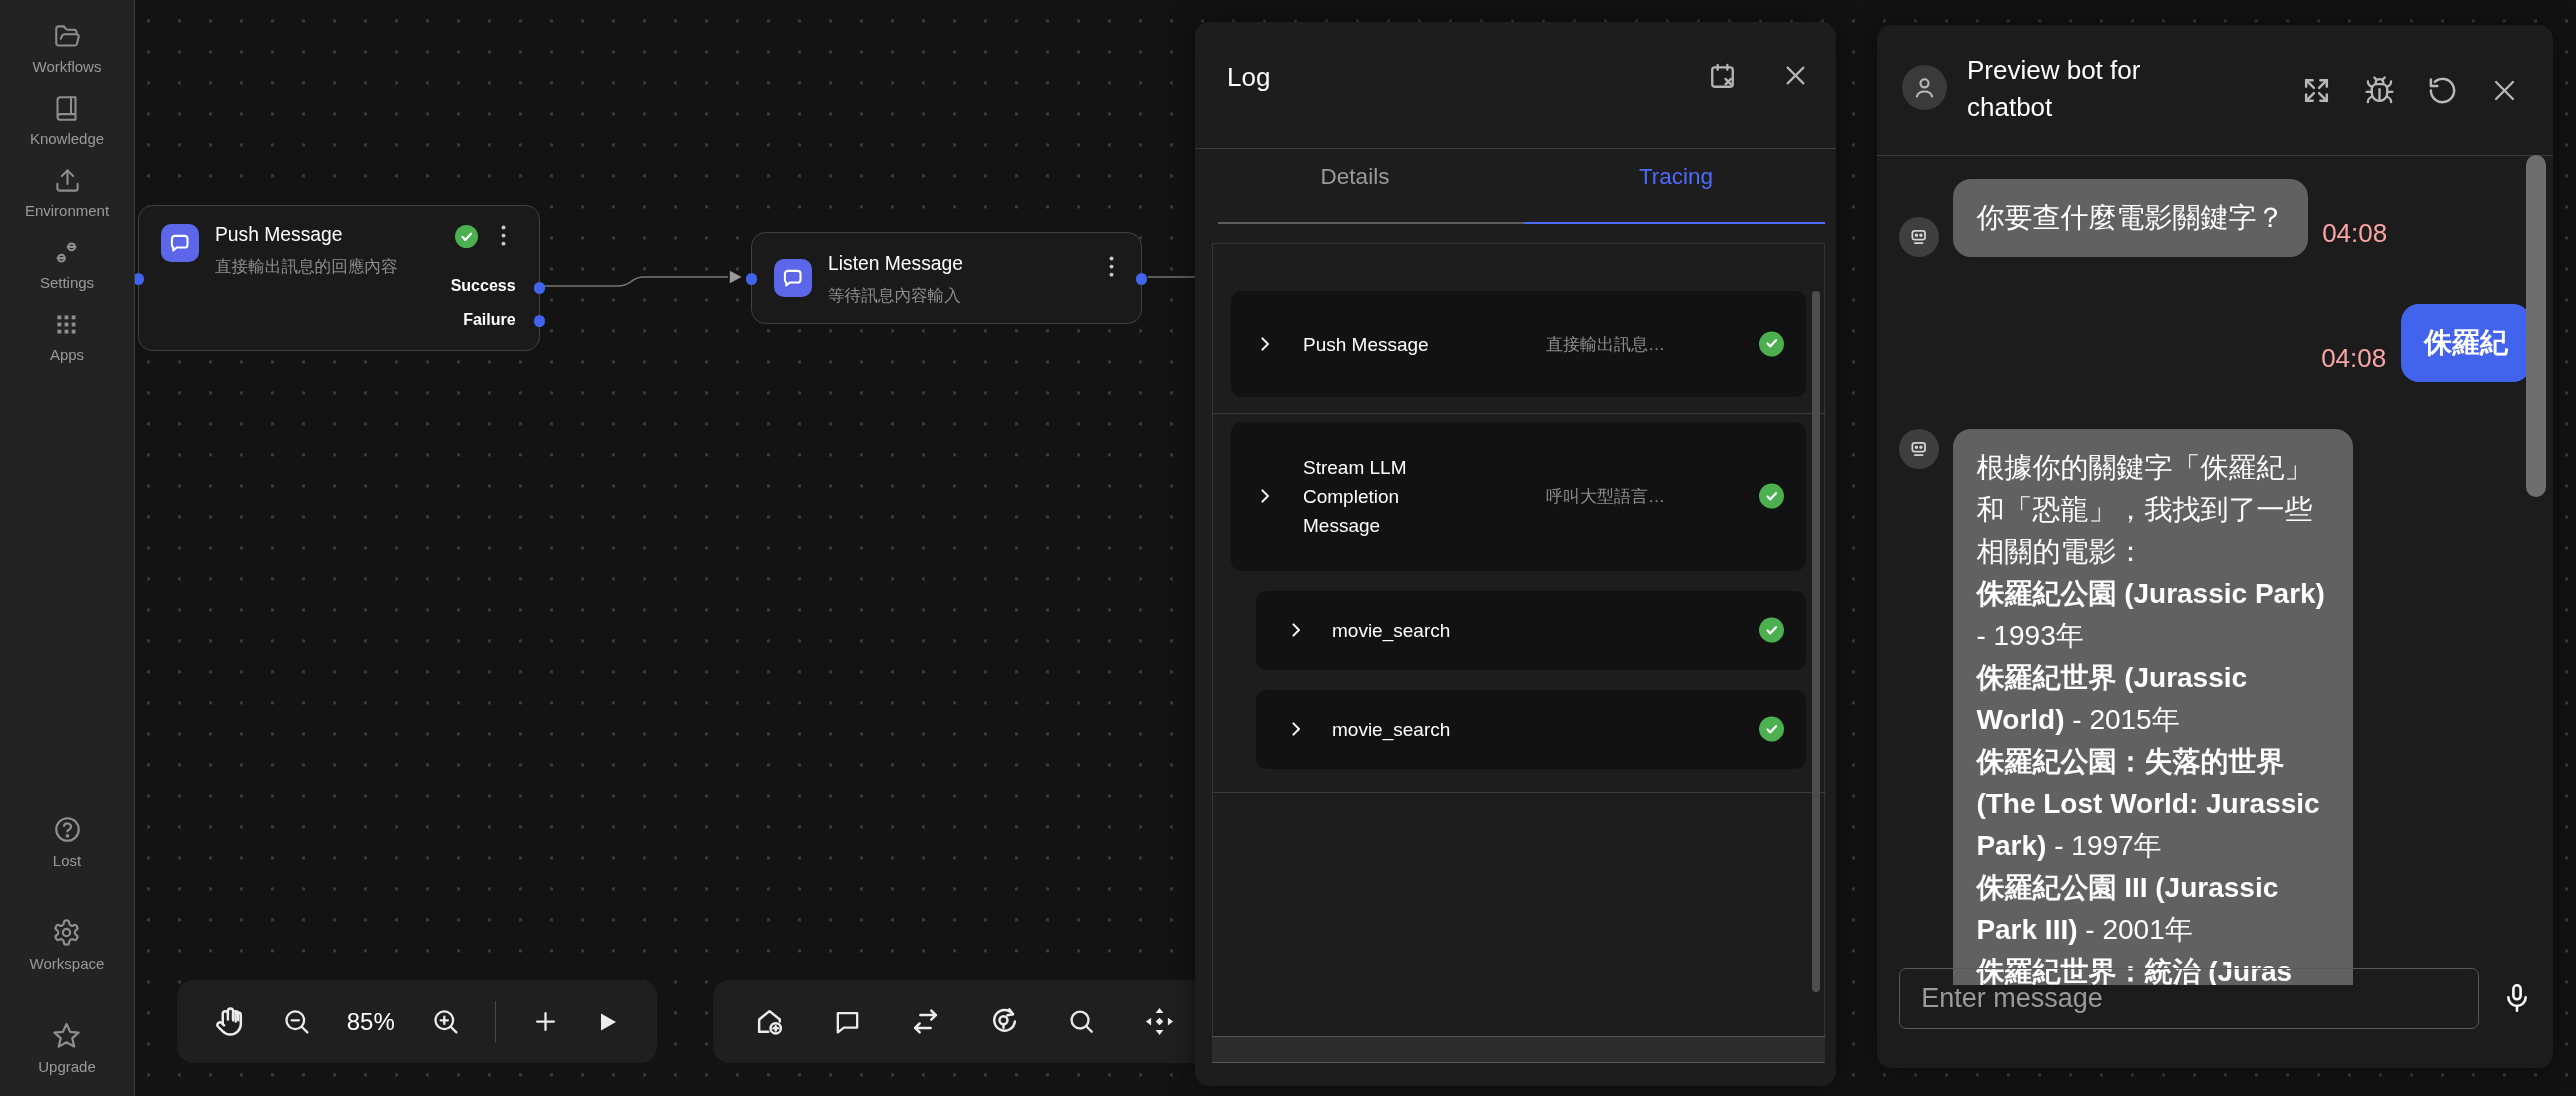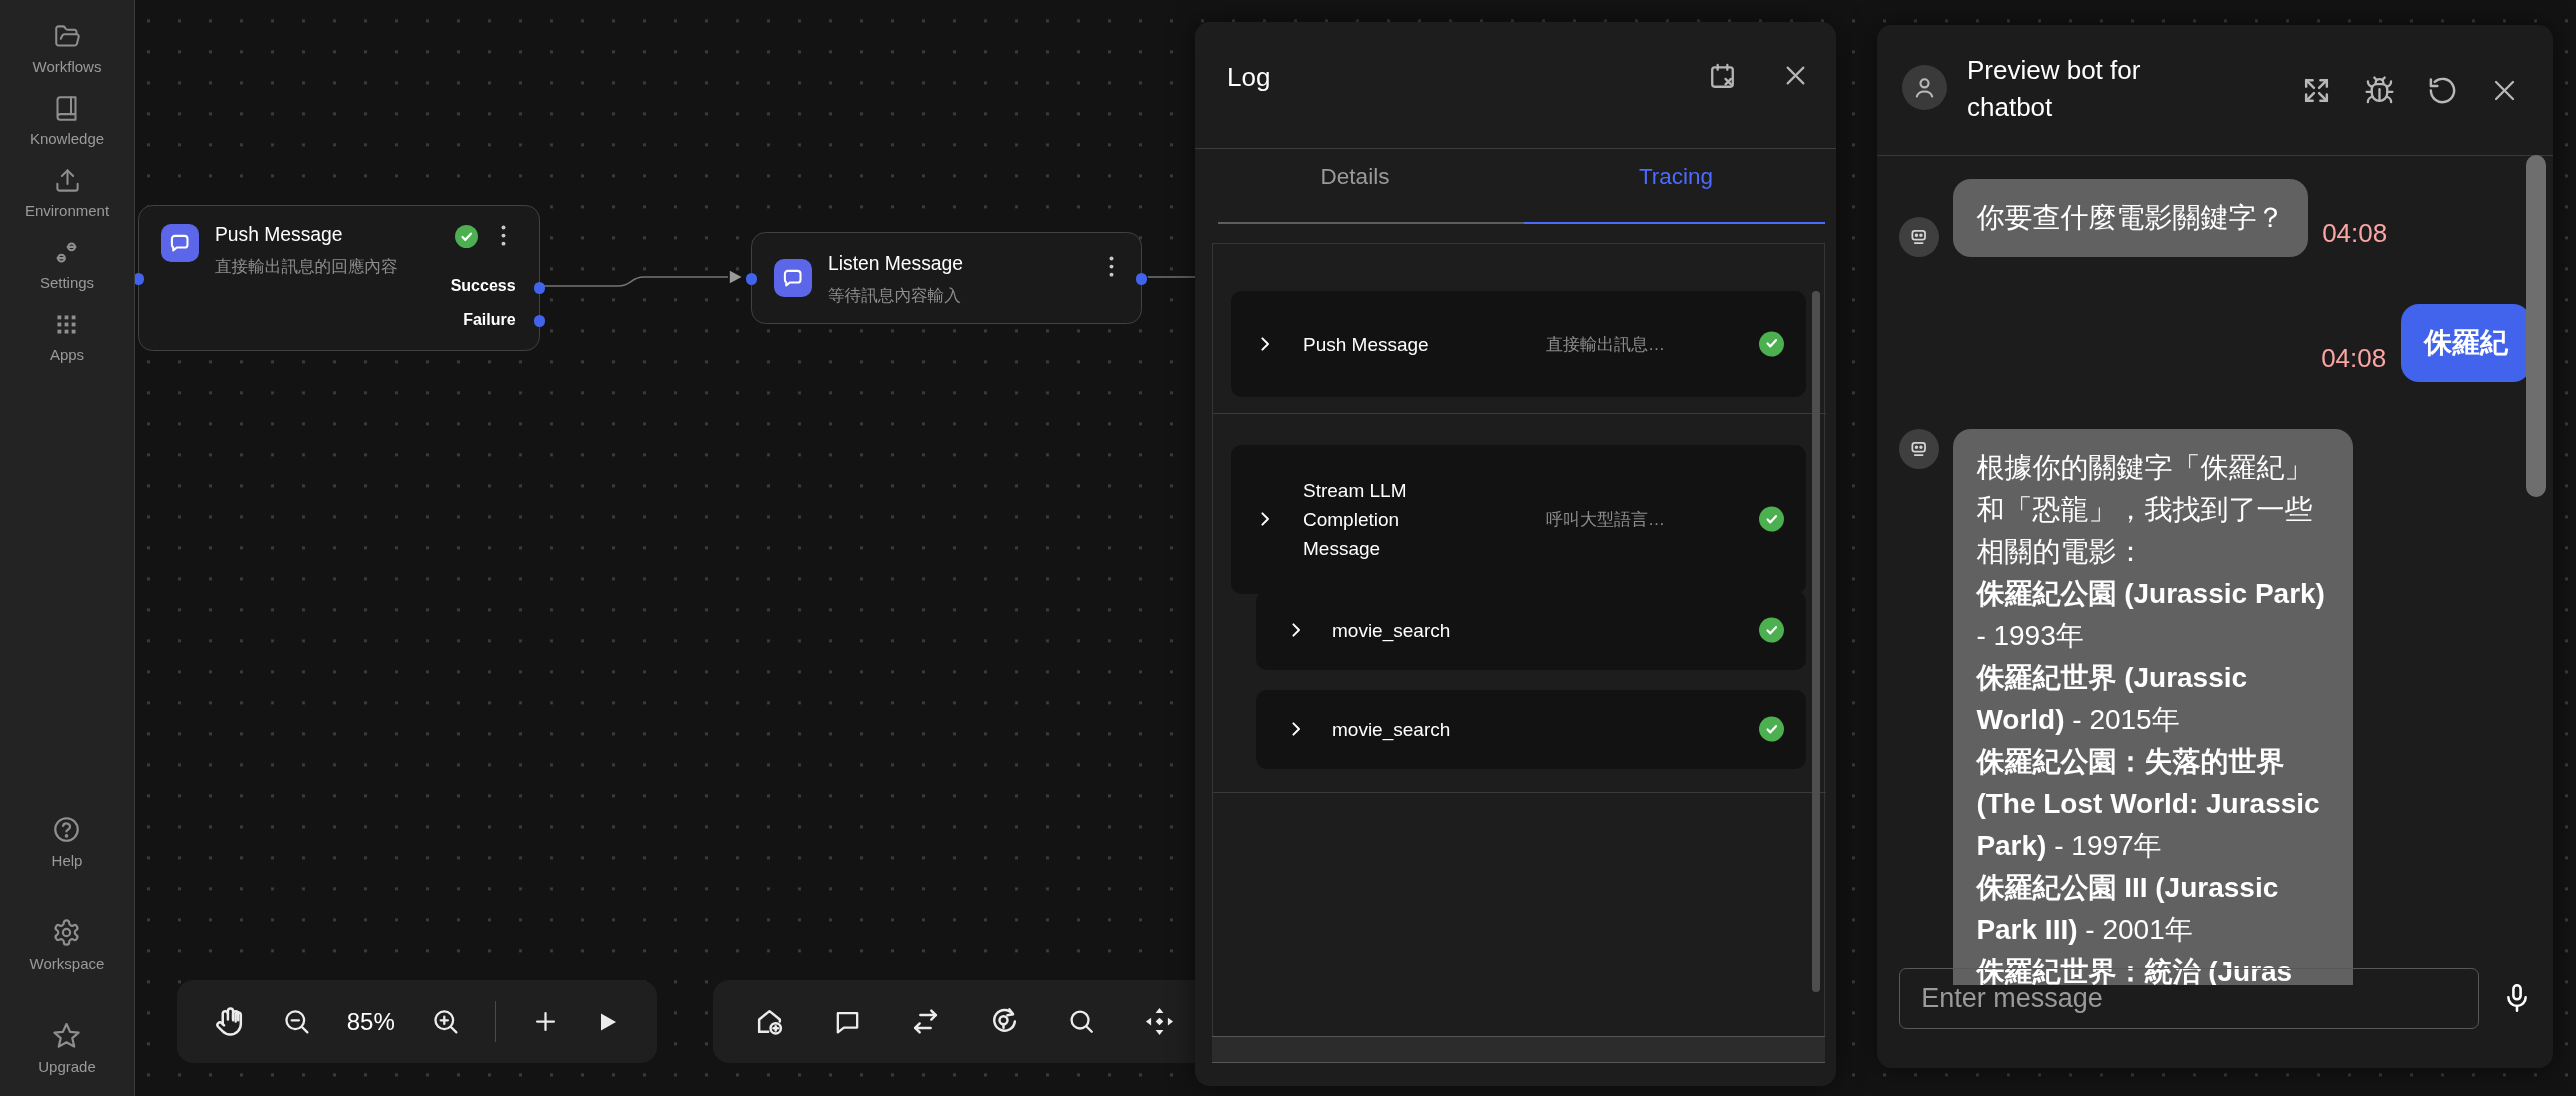--- a/index.html
+++ b/index.html
@@ -165,21 +165,21 @@
     </div>
     <div class="sb-spacer"></div>
     <div class="sb-item footer" style="margin-top:0;">
       <span class="sb-ic">
         <svg width="29" height="29" viewBox="0 0 24 24" fill="none" stroke="currentColor" stroke-width="1.8" stroke-linecap="round">
             <circle cx="12" cy="12" r="9.3"></circle>
             <path d="M9.1 9a3 3 0 0 1 5.82 1c0 2-3 2.3-3 3.6"></path>
             <circle cx="12" cy="17.3" r="0.6" fill="currentColor"></circle>
           </svg>
       </span>
-      <span class="sb-label">Help</span>
+      <span class="sb-label">Lost</span>
     </div>
     <div class="sb-item footer">
       <span class="sb-ic">
         <svg width="29" height="29" viewBox="0 0 24 24" fill="none" stroke="currentColor" stroke-width="1.8" stroke-linecap="round" stroke-linejoin="round">
             <path d="M12.22 2h-.44a2 2 0 0 0-2 2v.18a2 2 0 0 1-1 1.73l-.43.25a2 2 0 0 1-2 0l-.15-.08a2 2 0 0 0-2.73.73l-.22.38a2 2 0 0 0 .73 2.73l.15.1a2 2 0 0 1 1 1.72v.51a2 2 0 0 1-1 1.74l-.15.09a2 2 0 0 0-.73 2.73l.22.38a2 2 0 0 0 2.73.73l.15-.08a2 2 0 0 1 2 0l.43.25a2 2 0 0 1 1 1.73V20a2 2 0 0 0 2 2h.44a2 2 0 0 0 2-2v-.18a2 2 0 0 1 1-1.73l.43-.25a2 2 0 0 1 2 0l.15.08a2 2 0 0 0 2.73-.73l.22-.39a2 2 0 0 0-.73-2.73l-.15-.08a2 2 0 0 1-1-1.74v-.5a2 2 0 0 1 1-1.74l.15-.09a2 2 0 0 0 .73-2.73l-.22-.38a2 2 0 0 0-2.73-.73l-.15.08a2 2 0 0 1-2 0l-.43-.25a2 2 0 0 1-1-1.73V4a2 2 0 0 0-2-2z"></path>
             <circle cx="12" cy="12" r="3"></circle>
           </svg>
       </span>
       <span class="sb-label">Workspace</span>
     </div>
@@ -361,21 +361,21 @@
         <span class="trace-title">Push Message</span>
         <span class="trace-sub">直接輸出訊息…</span>
         <span class="trace-check">
           <svg width="13.5" height="13.5" viewBox="0 0 24 24" fill="none" stroke="#fff" stroke-width="4" stroke-linecap="round" stroke-linejoin="round">
               <polyline points="4.5 12.5 9.5 17.5 19.5 6.5"></polyline>
             </svg>
         </span>
       </div>
       <div class="trace-div" style="top:169px;"></div>
 
-      <div class="trace-row" style="top:201px;height:149px;">
+      <div class="trace-row" style="top:178px;height:149px;">
         <span class="trace-chevron">
           <svg width="18" height="18" viewBox="0 0 24 24" fill="none" stroke="currentColor" stroke-width="2.6" stroke-linecap="round" stroke-linejoin="round">
               <polyline points="8.5 4.5 16 12 8.5 19.5"></polyline>
             </svg>
         </span>
         <span class="trace-title">Stream LLM Completion Message</span>
         <span class="trace-sub">呼叫大型語言…</span>
         <span class="trace-check">
           <svg width="13.5" height="13.5" viewBox="0 0 24 24" fill="none" stroke="#fff" stroke-width="4" stroke-linecap="round" stroke-linejoin="round">
               <polyline points="4.5 12.5 9.5 17.5 19.5 6.5"></polyline>

